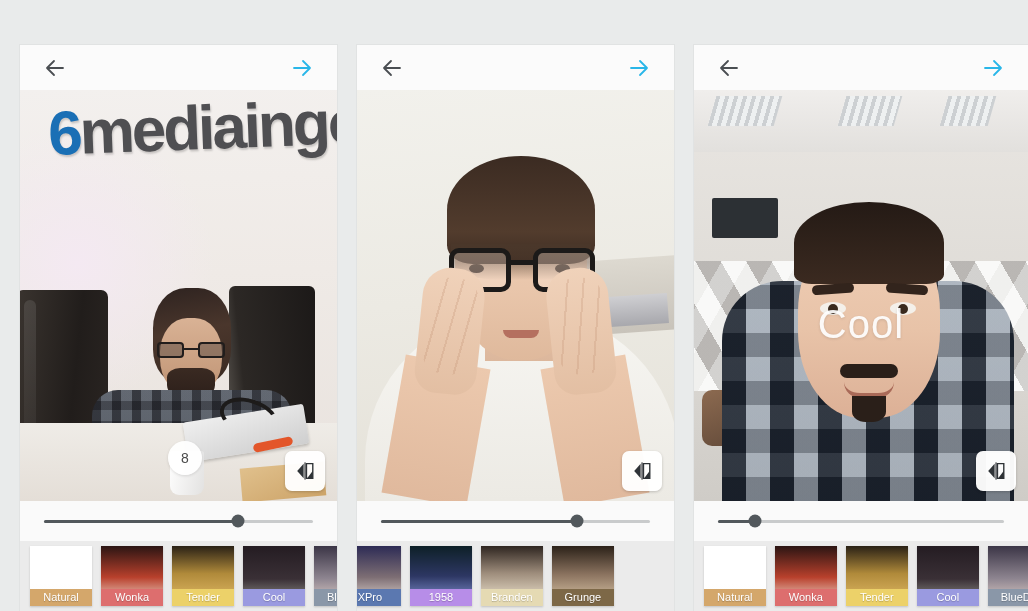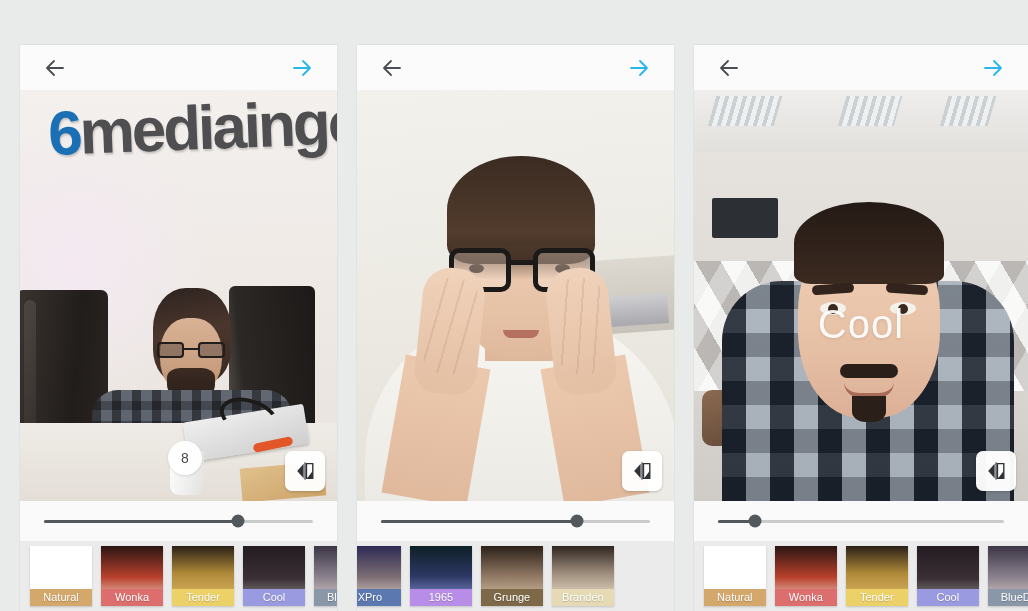--- a/index.html
+++ b/index.html
@@ -622,29 +622,29 @@
     </div>
 
     <div class="filter-strip offset">
       <div class="inner">
         <div class="filter-item">
           <div class="filter-thumb" style="background:linear-gradient(180deg,#2d2b55 0%,#7d6e74 52%,#efe4dc 100%)"></div>
           <div class="filter-label" style="background:#5b78b0">XPro</div>
         </div>
         <div class="filter-item">
           <div class="filter-thumb" style="background:linear-gradient(180deg,#0e2027 0%,#2d3763 50%,#8e9ee0 100%)"></div>
-          <div class="filter-label" style="background:#b78de8">1965</div>
+          <div class="filter-label" style="background:#b78de8">1958</div>
+        </div>
+        <div class="filter-item">
+          <div class="filter-thumb" style="background:linear-gradient(180deg,#2e2520 0%,#9d8c7b 45%,#faf0da 100%)"></div>
+          <div class="filter-label" style="background:#e5dab3">Branden</div>
         </div>
         <div class="filter-item">
           <div class="filter-thumb" style="background:linear-gradient(180deg,#2b2118 0%,#8c7460 48%,#e3cfae 100%)"></div>
           <div class="filter-label" style="background:#7d6847">Grunge</div>
-        </div>
-        <div class="filter-item">
-          <div class="filter-thumb" style="background:linear-gradient(180deg,#2e2520 0%,#9d8c7b 45%,#faf0da 100%)"></div>
-          <div class="filter-label" style="background:#e5dab3">Branden</div>
         </div>
       </div>
     </div>
   </div>
 
   <div class="panel p3">
 
     <div class="nav-header">
       <div class="nav-arrow">
         <svg width="24" height="24" viewBox="0 0 24 24" fill="none">

